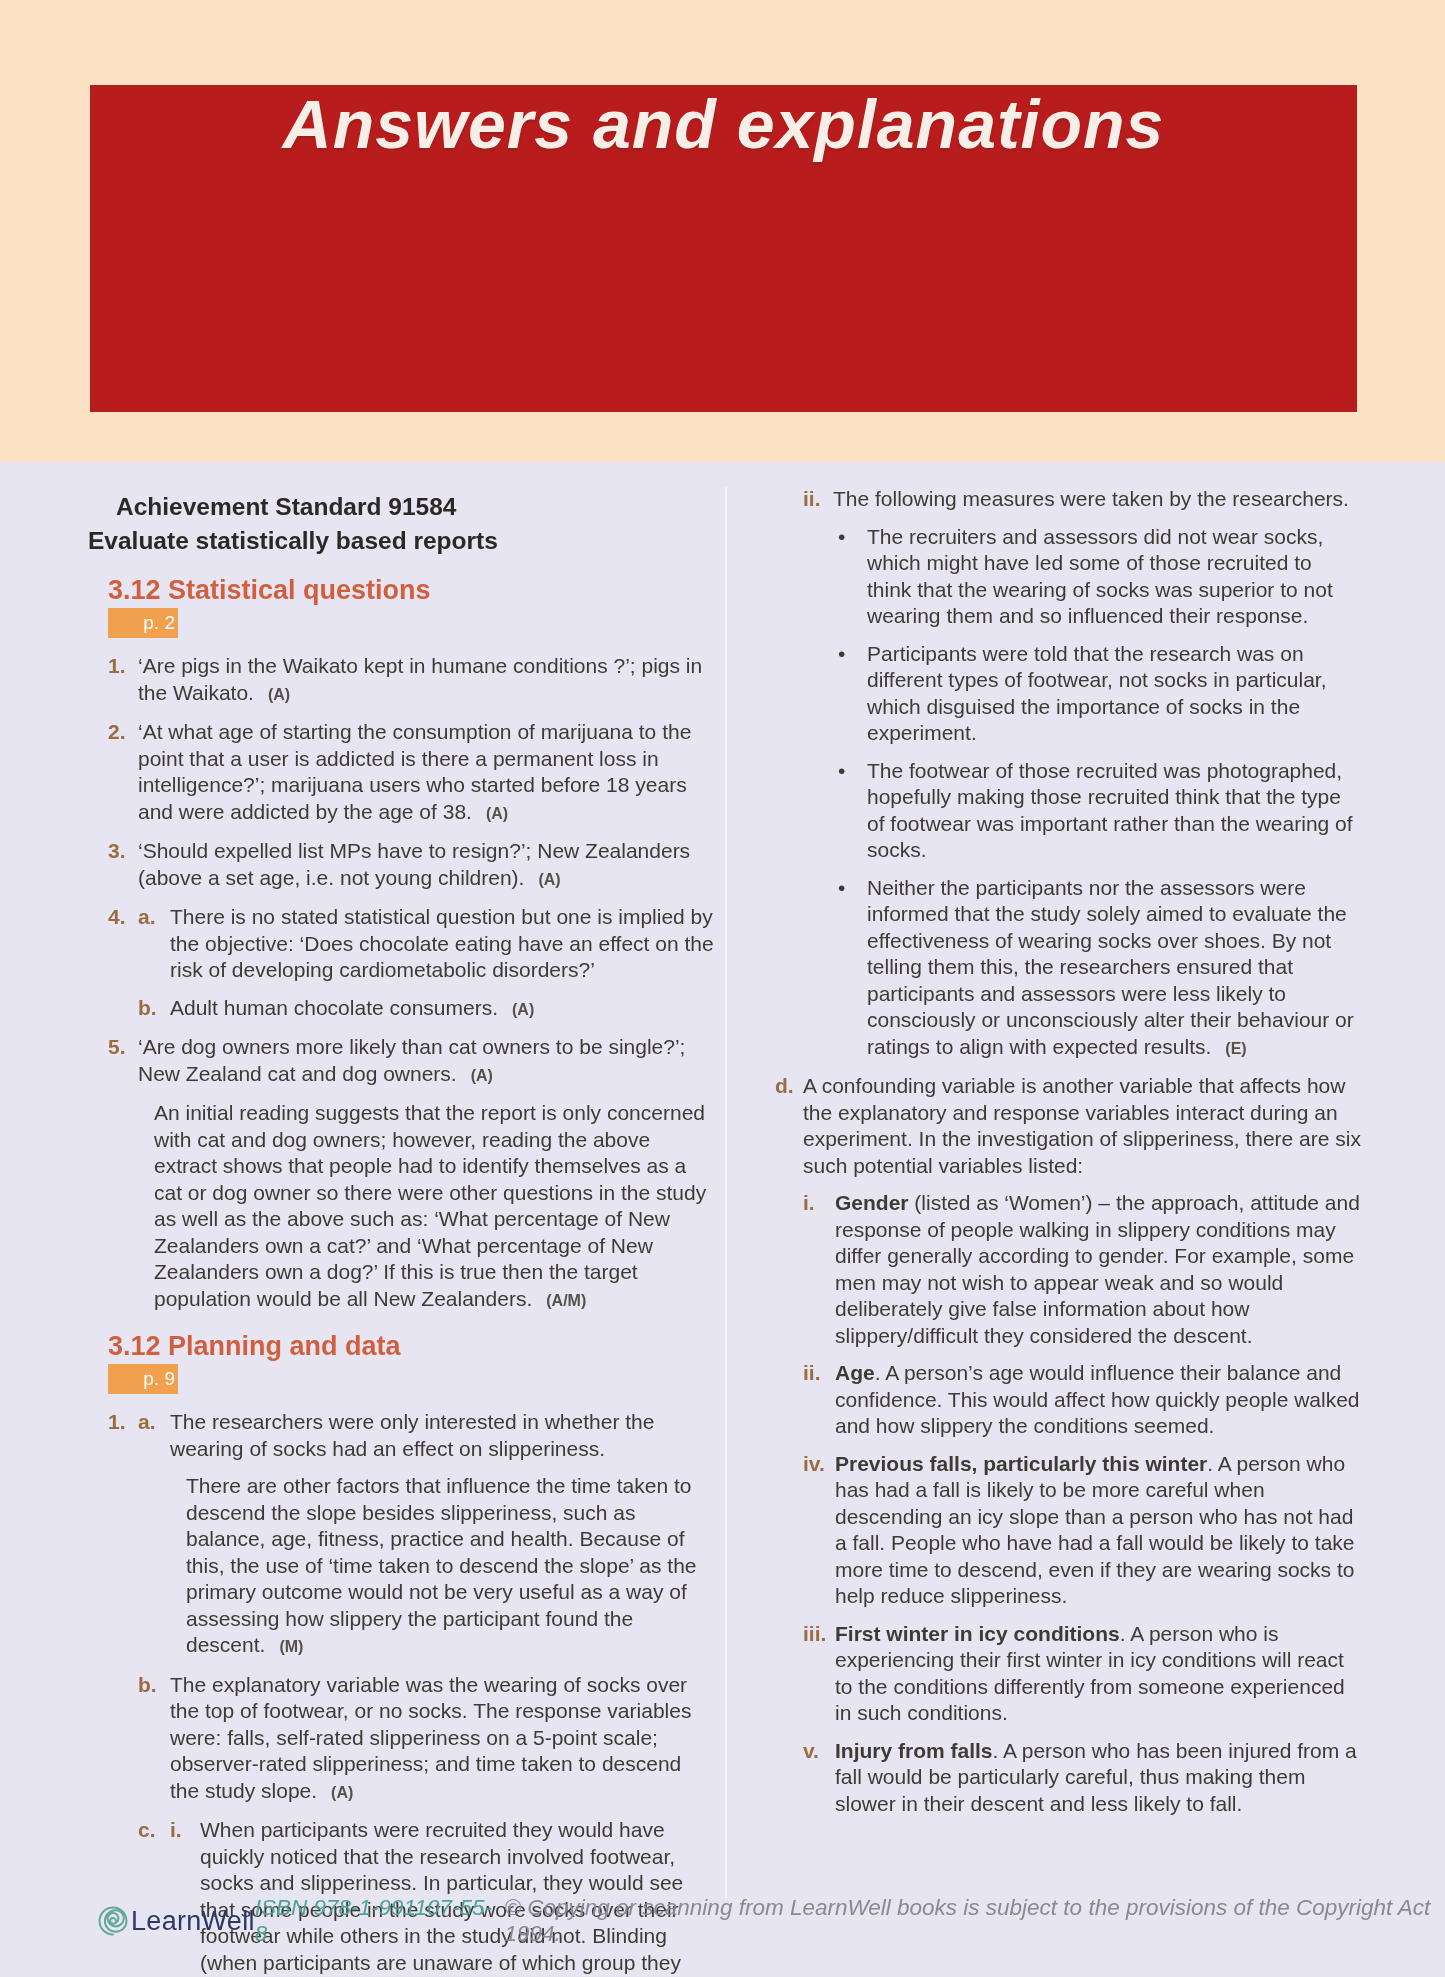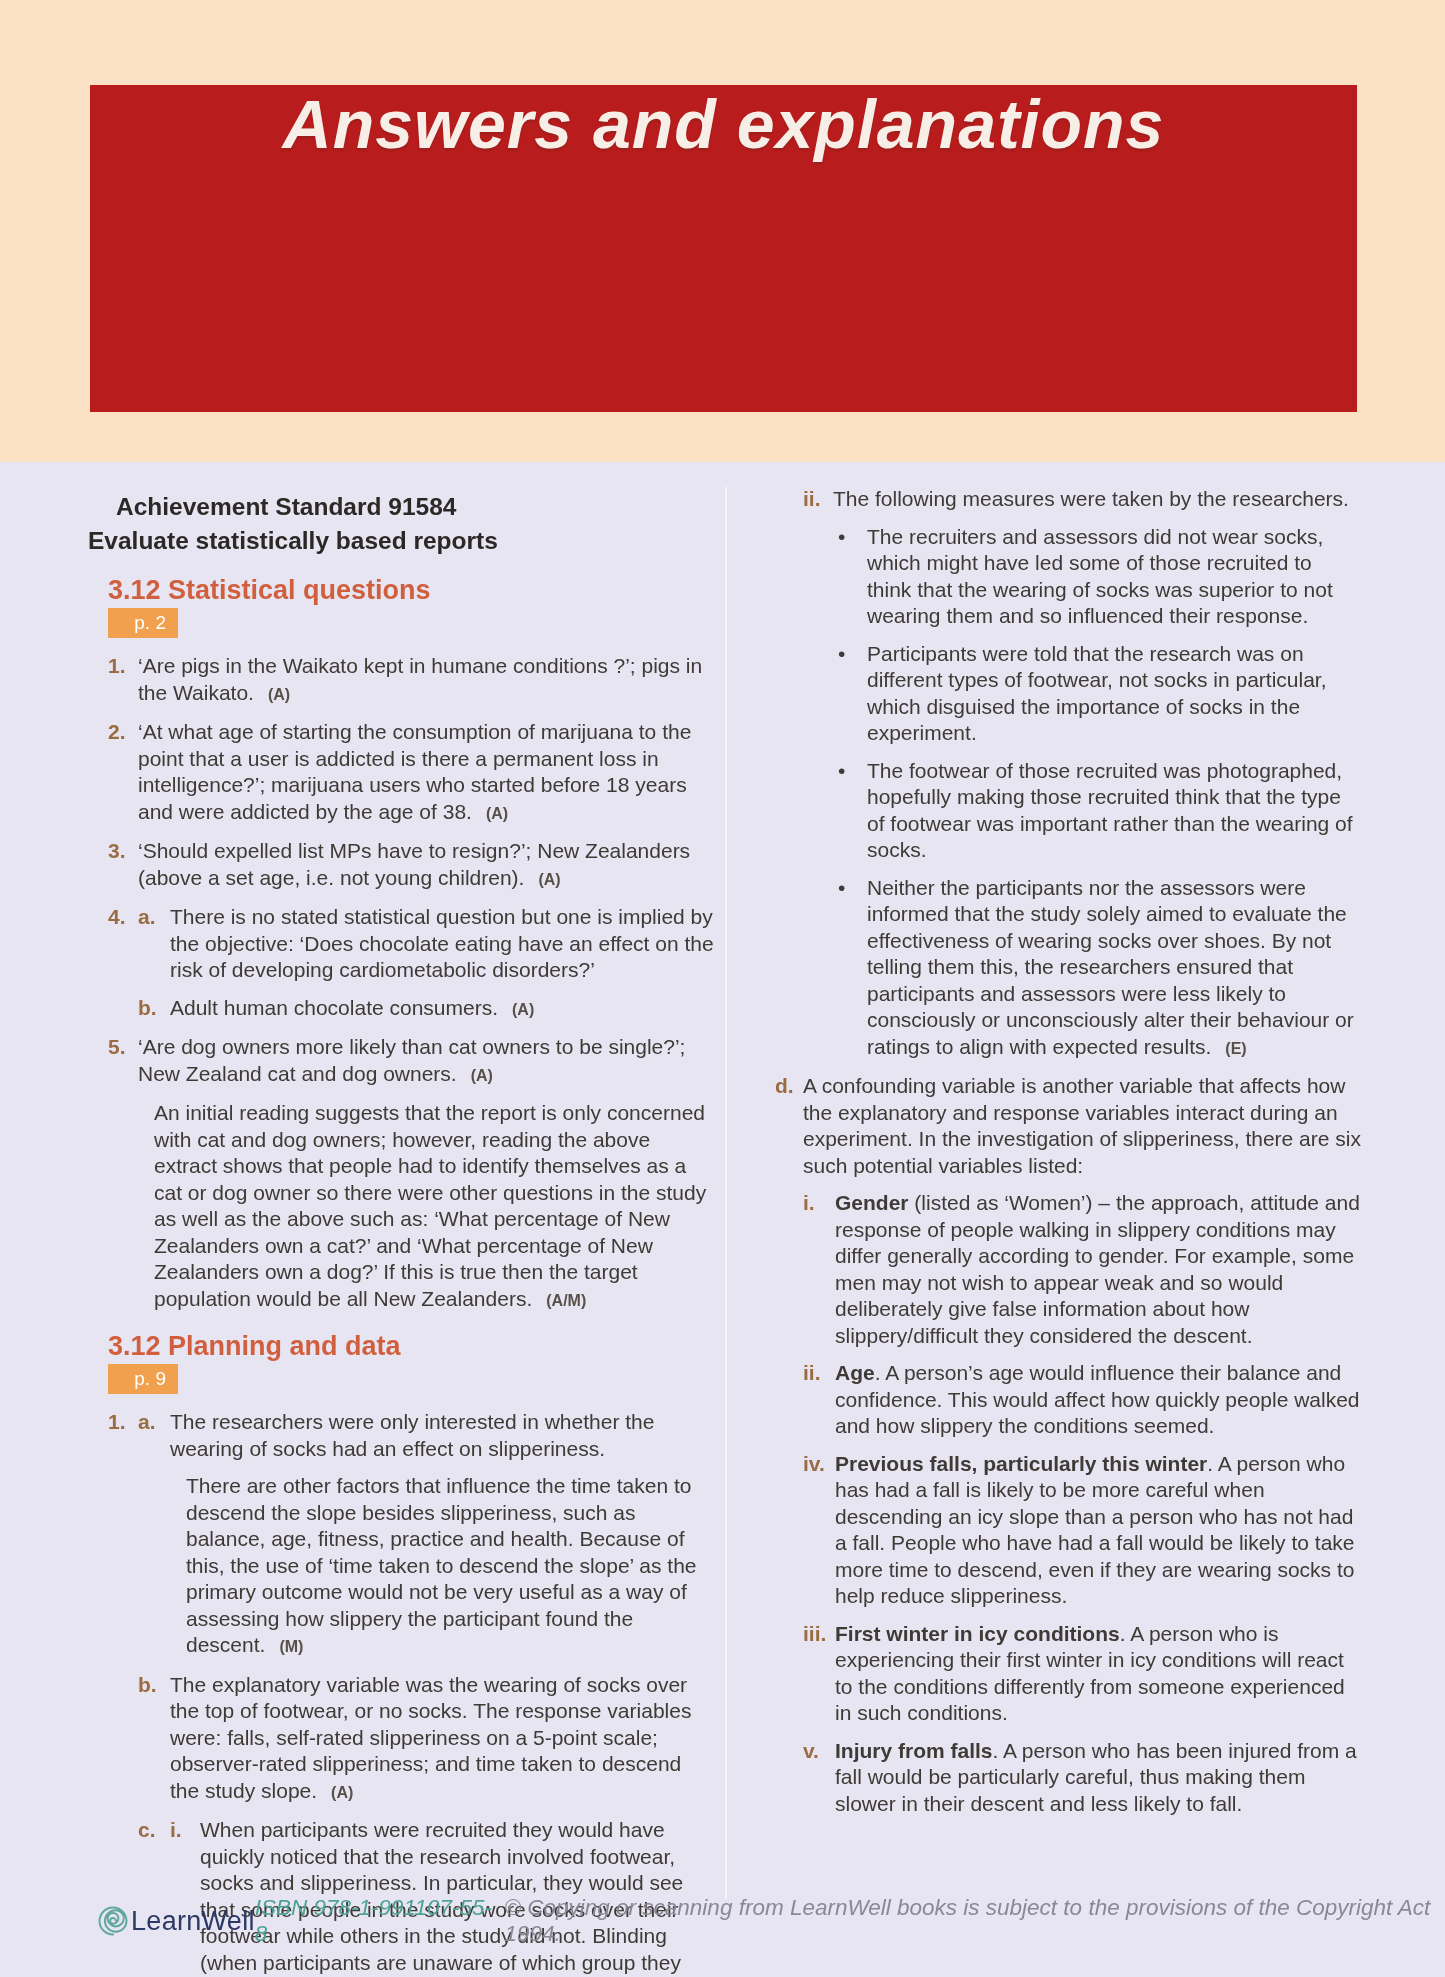--- a/index.html
+++ b/index.html
@@ -20,21 +20,21 @@
   .col-right{position:absolute;left:775px;top:24px;width:586px;}
 
   .doc-heading{font-weight:700;font-size:24.5px;line-height:34px;color:#2b2826;margin:0 0 10px 0;}
   .doc-heading .l1{padding-left:28px;}
 
   .sec-head{display:flex;justify-content:space-between;align-items:flex-start;
             margin:16px 0 15px 20px;flex-direction:column;}
   .sec-title{color:#d15f3e;font-size:27px;font-weight:700;margin:0;line-height:32px;}
   .badge{background:#f1a14e;color:#ffffff;font-size:19px;width:70px;height:30px;
          display:flex;align-items:center;justify-content:flex-end;
-         padding-right:12px;box-sizing:border-box;margin-top:2px;}
+         padding-right:3px;box-sizing:border-box;margin-top:2px;}
 
   .body-txt{font-size:21px;line-height:26.5px;}
   .item{display:flex;margin:0 0 11px 20px;}
   .num{flex:0 0 30px;font-weight:700;color:#9a6c41;}
   .ltr{flex:0 0 32px;font-weight:700;color:#9a6c41;}
   .rom{flex:0 0 30px;font-weight:700;color:#9a6c41;}
   .txt{flex:1;}
   .sub{display:flex;margin:0 0 11px 0;}
   .para{margin:11px 0 0 16px;}
   .grade{font-weight:700;font-size:16px;color:#565049;margin-left:14px;white-space:nowrap;}

